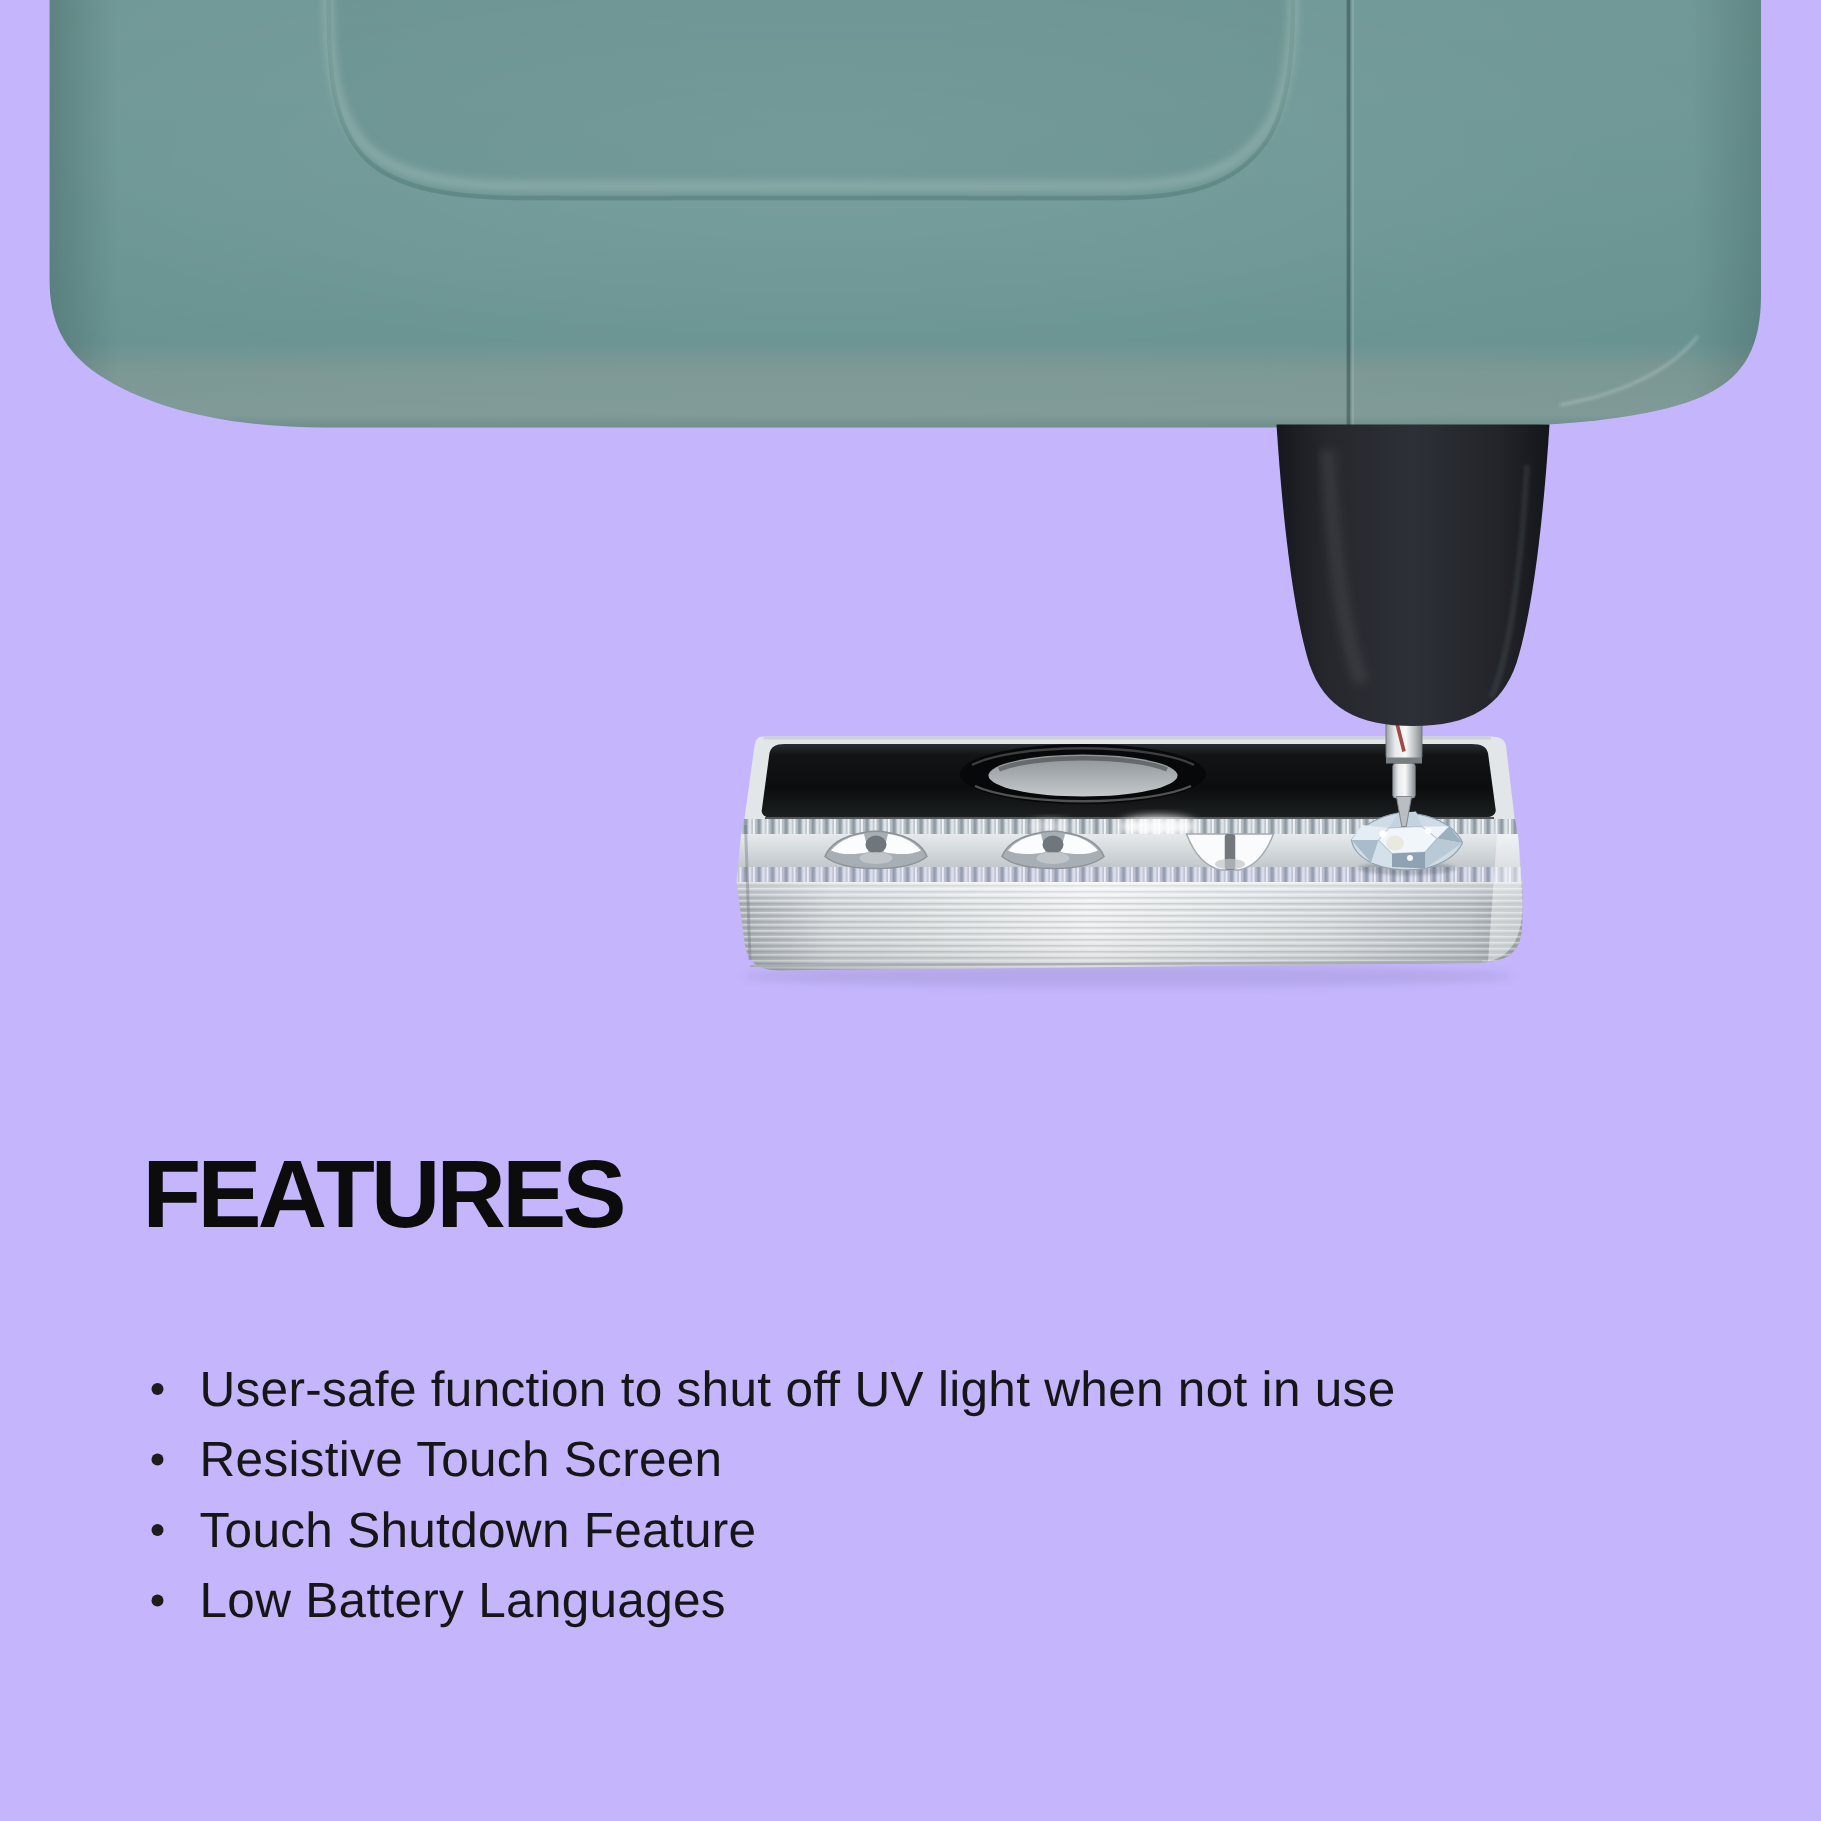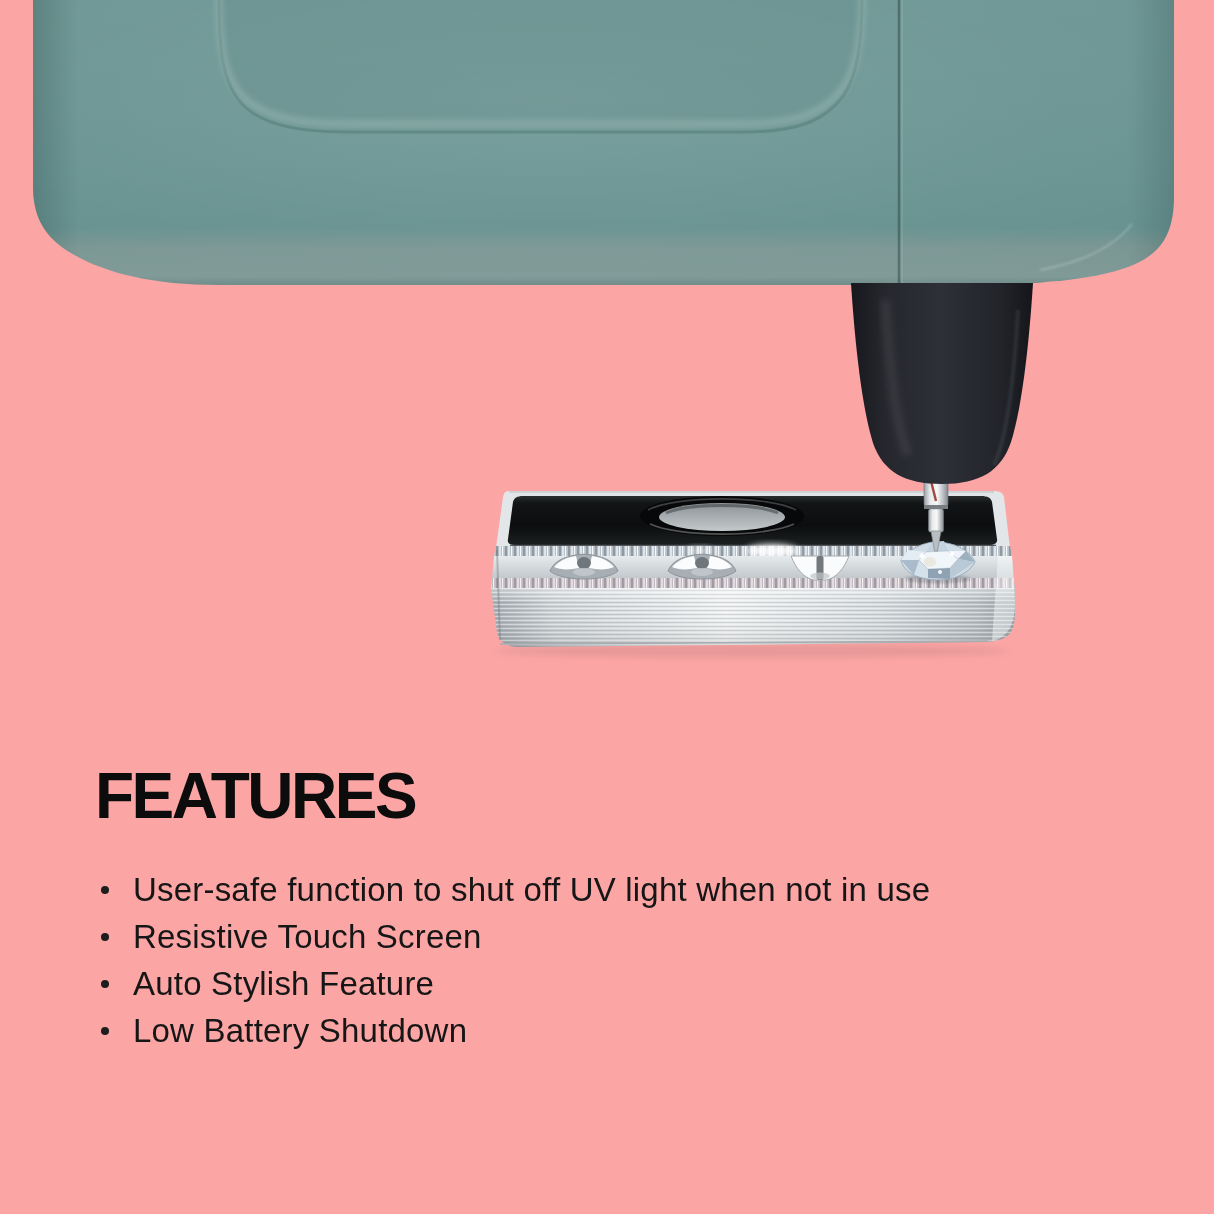--- a/index.html
+++ b/index.html
@@ -1,31 +1,31 @@
 <!DOCTYPE html>
 <html><head>
 <meta charset="utf-8">
 <style>
   html,body{margin:0;padding:0;background:#ffffff;}
   .canvas{
     position:relative;
     width:1214px;height:1214px;
-    background:#fca5a5;
+    background:#c4b5fd;
     overflow:hidden;
     font-family:"Liberation Sans","DejaVu Sans",sans-serif;
   }
   .photo-svg{position:absolute;left:0;top:0;display:block;}
   .features-title{
     position:absolute;left:95px;top:764px;
     margin:0;
     font-size:64px;font-weight:bold;letter-spacing:-2.5px;
     line-height:1;color:#0c0c0c;
   }
   .features-list{
-    position:absolute;left:97px;top:866px;
+    position:absolute;left:97px;top:902px;
     margin:0;padding:0;list-style:none;
     width:1080px;
   }
   .feature-item{
     position:relative;
     padding-left:36px;
     font-size:33px;line-height:47px;
     letter-spacing:0.2px;
     color:#161616;
     white-space:nowrap;
@@ -252,20 +252,20 @@
     <li class="feature-item">
       <span class="bullet-dot"></span>
       <span>User-safe function to shut off UV light when not in use</span>
     </li>
     <li class="feature-item">
       <span class="bullet-dot"></span>
       <span>Resistive Touch Screen</span>
     </li>
     <li class="feature-item">
       <span class="bullet-dot"></span>
-      <span>Auto Stylish Feature</span>
-    </li>
-    <li class="feature-item">
-      <span class="bullet-dot"></span>
-      <span>Low Battery Shutdown</span>
+      <span>Touch Shutdown Feature</span>
+    </li>
+    <li class="feature-item">
+      <span class="bullet-dot"></span>
+      <span>Low Battery Languages</span>
     </li>
   </ul>
 </div>
 
 </body></html>

